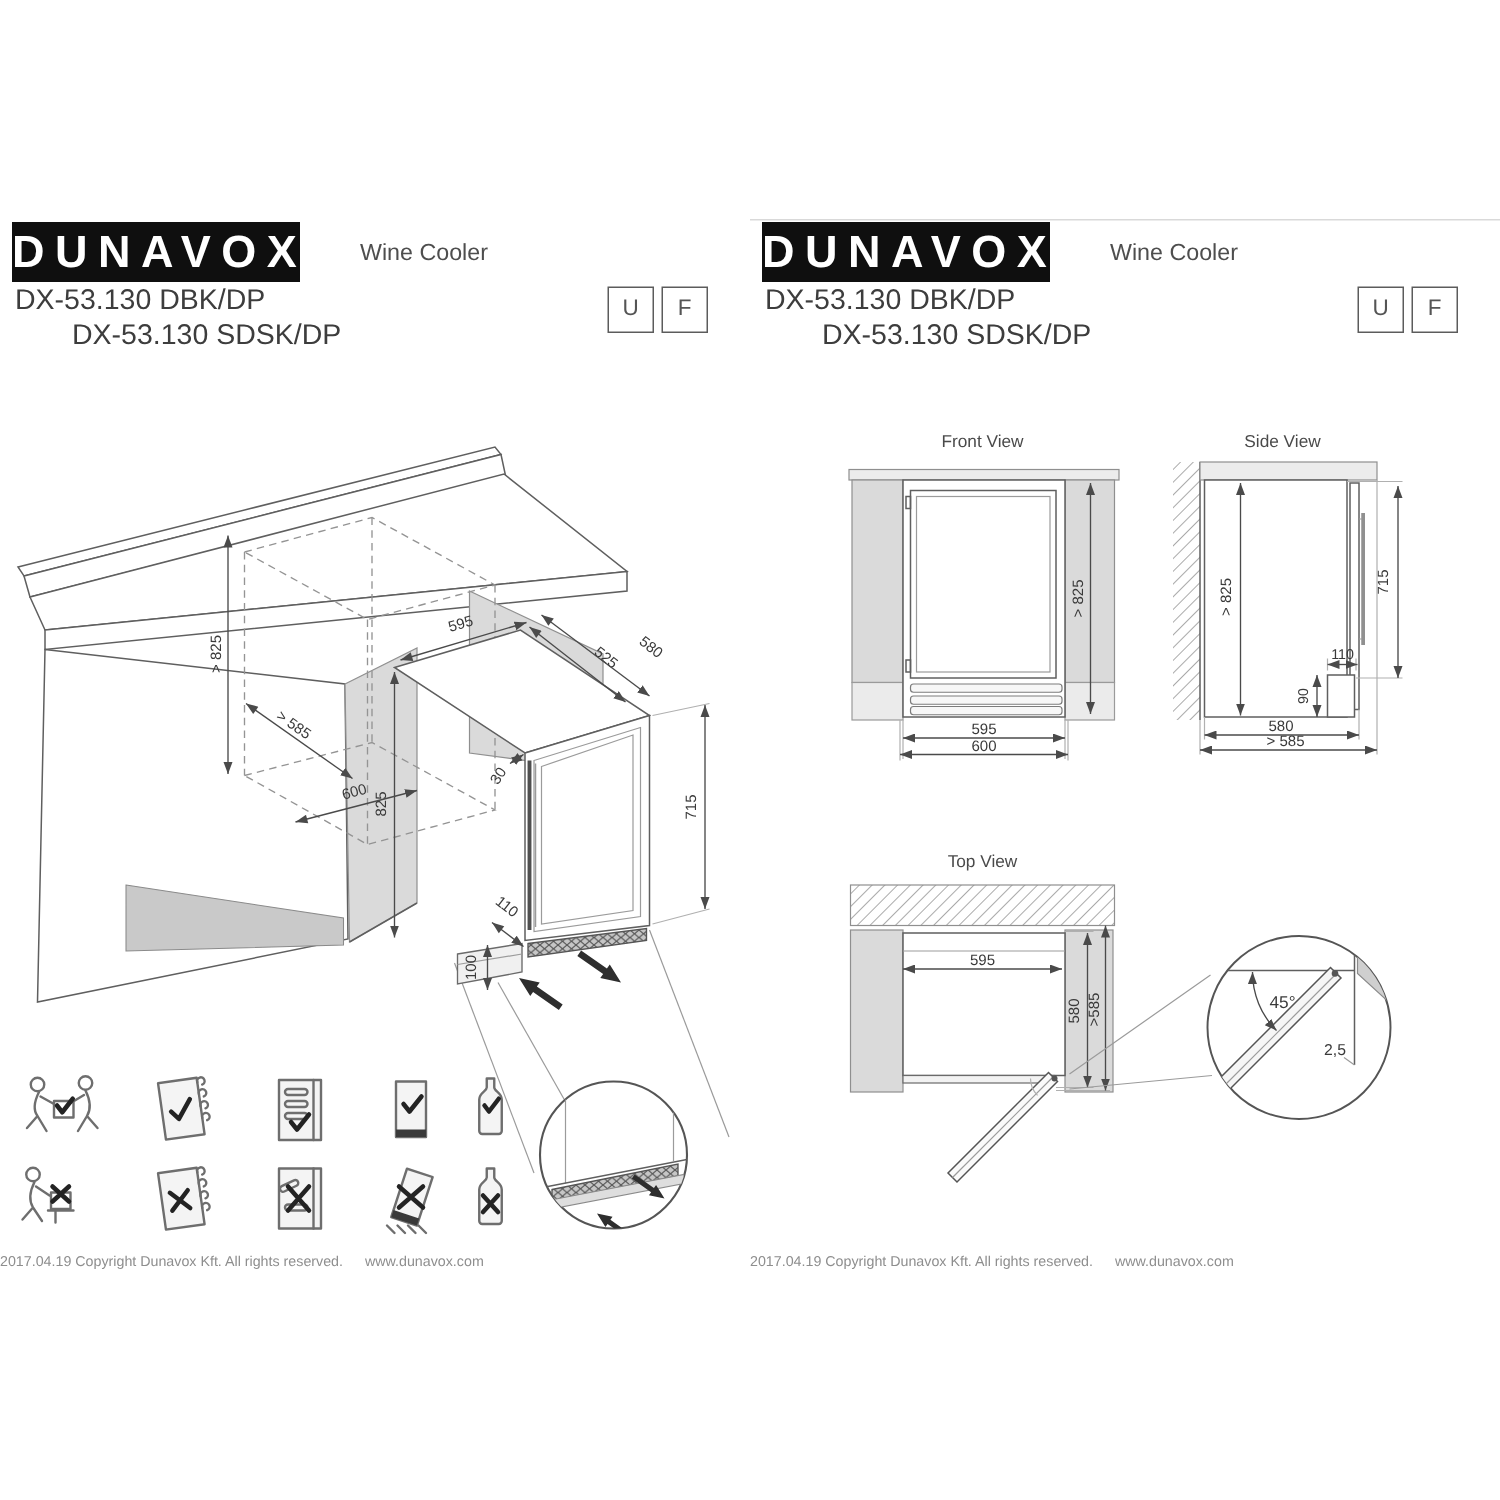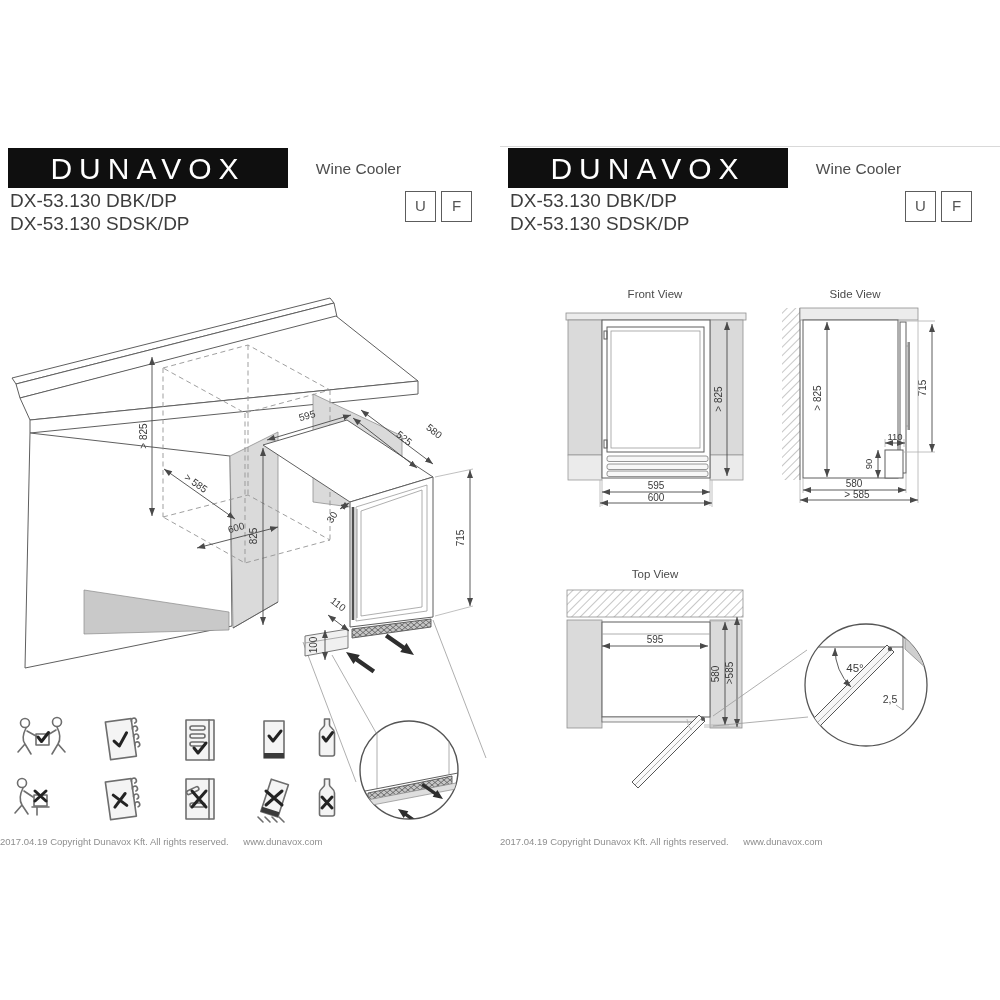--- a/index.html
+++ b/index.html
@@ -1,23 +1,23 @@
 <!DOCTYPE html>
 <html><head>
 <meta charset="utf-8">
 <style>
   html,body{margin:0;padding:0;}
   body{width:1000px;height:1000px;background:#ffffff;position:relative;overflow:hidden;
        font-family:"Liberation Sans",sans-serif;color:#3f3f3f;}
   .panel{position:absolute;top:140px;width:500px;height:720px;}
-  .logo{position:absolute;left:8px;top:8px;width:280px;height:40px;background:#0f0f0f;color:#fff;
-        font-weight:normal;font-size:30px;letter-spacing:7px;text-align:center;line-height:42px;}
+  .logo{position:absolute;left:8px;top:8px;width:192px;height:40px;background:#0f0f0f;color:#fff;
+        font-weight:bold;font-size:30px;letter-spacing:7px;text-align:center;line-height:42px;}
   .model-line{position:absolute;left:10px;font-size:19px;color:#3d3d3d;white-space:nowrap;}
-  .m1{top:50px;} .m2{top:73px;}
-  .ptype{position:absolute;top:20px;left:240px;width:237px;text-align:center;font-size:15.5px;color:#4e4e4e;}
+  .m1{top:50px;} .m2{top:73px;margin-left:38px;}
+  .ptype{position:absolute;top:20px;left:240px;width:237px;text-align:left;font-size:15.5px;color:#4e4e4e;}
   .badge{position:absolute;top:51px;width:29px;height:29px;border:1.5px solid #5c5c5c;background:#fff;
          font-size:15px;line-height:28px;text-align:center;color:#555;}
   .badge-u{right:64px;} .badge-f{right:28px;}
   .drawing{position:absolute;left:0;top:130px;}
   .copyright{position:absolute;left:0;right:24px;top:696px;font-size:9.5px;color:#8e8e8e;white-space:nowrap;}
   .copyright .web{margin-left:12px;}
   .topline{position:absolute;left:500px;top:146px;width:500px;height:1px;background:#d9d9d9;}
   svg text{font-family:"Liberation Sans",sans-serif;}
   .dim{stroke:#4a4a4a;stroke-width:0.9;fill:none;marker-start:url(#aS);marker-end:url(#aE);}
   .dimt{font-size:10px;fill:#3a3a3a;text-anchor:middle;}

